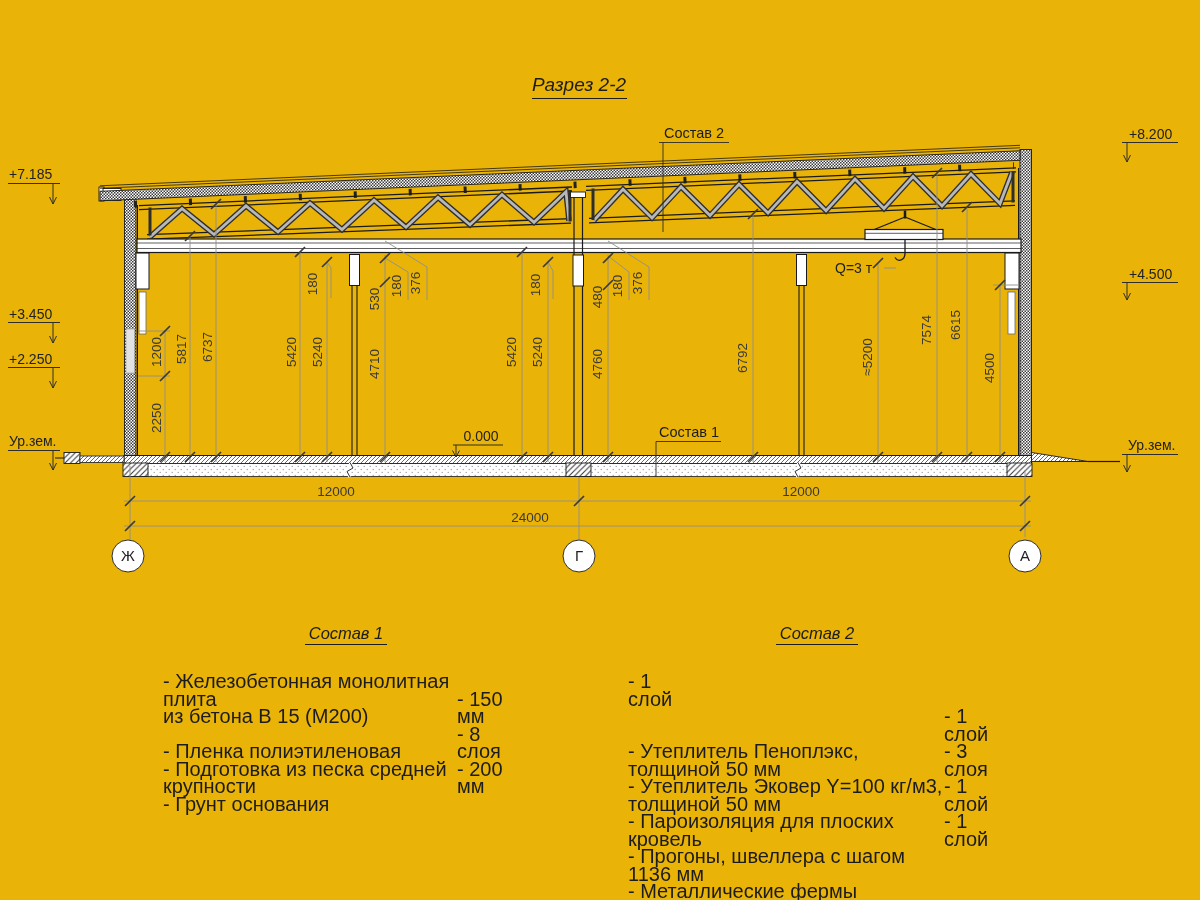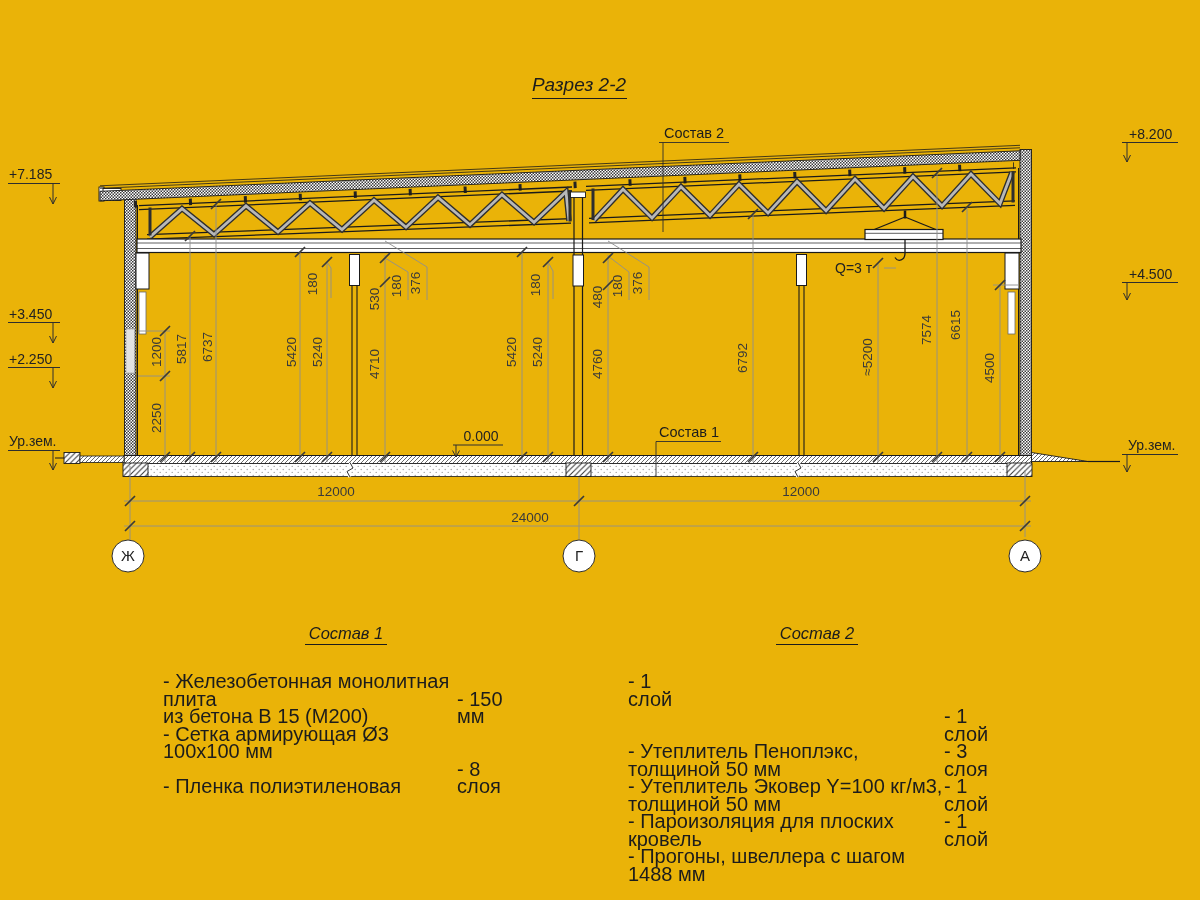--- a/index.html
+++ b/index.html
@@ -236,26 +236,31 @@
 </svg>
 
   <section class="comp comp1">
     <h3><span>Состав 1</span></h3>
     <div class="row">
         <div class="t">- Железобетонная  монолитная плита
   из бетона В 15 (М200)</div>
         <div class="v">- 150 мм</div>
       </div>
     <div class="row">
-        <div class="t">- Сетка армирующая Ø3 100x100 мм</div>
-        <div class="v"></div>
-      </div>
-    <div class="row">
         <div class="t">- Пленка полиэтиленовая</div>
         <div class="v">-  8 слоя</div>
+      </div>
+    <div class="row">
+        <div class="t">- Подготовка из песка средней
+  крупности</div>
+        <div class="v">- 200 мм</div>
+      </div>
+    <div class="row">
+        <div class="t">- Грунт основания</div>
+        <div class="v"></div>
       </div>
   </section>
 
   <section class="comp comp2">
     <h3><span>Состав 2</span></h3>
     <div class="row">
         <div class="v">- 1 слой</div>
       </div>
     <div class="row">
         <div class="t"></div>
@@ -269,17 +274,21 @@
     <div class="row">
         <div class="t">- Утеплитель Эковер Y=100 кг/м3,
   толщиной 50 мм</div>
         <div class="v">- 1 слой</div>
       </div>
     <div class="row">
         <div class="t">- Пароизоляция для плоских кровель</div>
         <div class="v">- 1 слой</div>
       </div>
     <div class="row">
-        <div class="t">- Прогоны, швеллера с шагом 1488 мм</div>
+        <div class="t">- Прогоны, швеллера с шагом 1136 мм</div>
+        <div class="v"></div>
+      </div>
+    <div class="row">
+        <div class="t">- Металлические фермы</div>
         <div class="v"></div>
       </div>
   </section>
 </div>
 
 </body></html>

